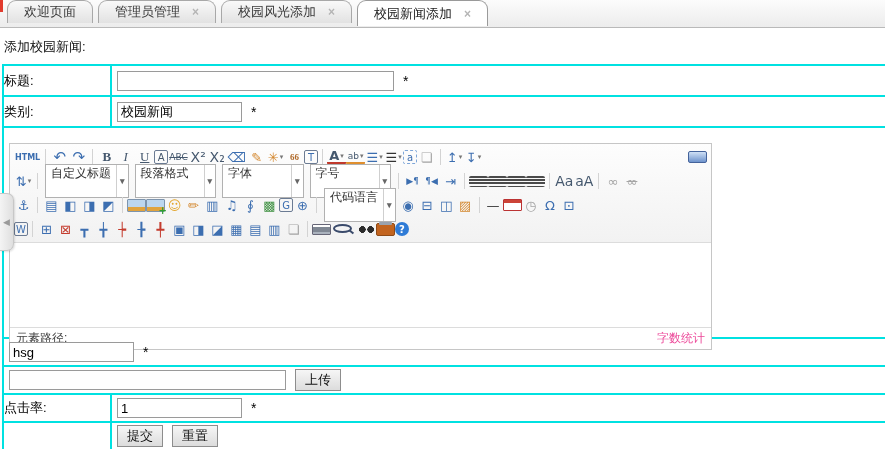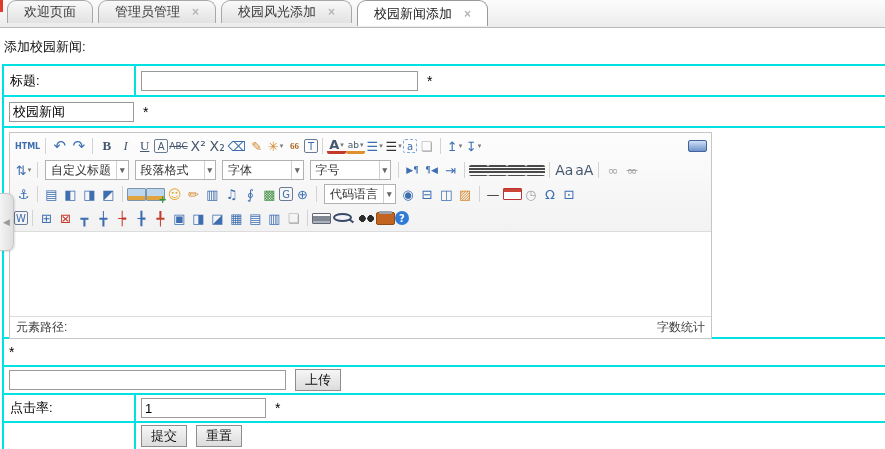--- a/index.html
+++ b/index.html
@@ -9,34 +9,34 @@
   
   .tabbar{height:28px;background:linear-gradient(#fcfcfc,#ececec);border-bottom:1px solid #b9b9b9;display:flex;align-items:flex-start;padding-left:7px}
   .tab{height:23px;padding:0 16px;margin-right:5px;background:linear-gradient(#f9f9f9,#e2e2e2);border:1px solid #a8a8a8;border-bottom:none;border-radius:9px 9px 0 0;display:flex;align-items:center;font-size:13px;color:#3a3a3a;white-space:nowrap}
   .tab.active{background:#fff;height:26px;margin-bottom:-1px;border-color:#9a9a9a;color:#222}
   .tab .x{color:#b5b5b5;font-weight:bold;font-size:12px;margin-left:12px}
   
   .heading{padding:10px 4px 8px;font-size:13px;color:#111}
   
   .ftable{margin-left:2px;border-top:2px solid #00e1e1;border-left:2px solid #00e1e1}
   .frow{display:flex;border-bottom:2px solid #00e1e1;align-items:stretch}
-  .cell-l{width:132px;border-right:2px solid #00e1e1;display:flex;align-items:center;padding-left:6px;flex:none}
+  .cell-l{width:108px;border-right:2px solid #00e1e1;display:flex;align-items:center;flex:none}
   .cell-f{flex:1;display:flex;align-items:center;padding:3px 0 3px 5px;gap:9px}
   .r-sm{height:31px}.r-xs{height:28px}
   .inp{height:20px;border:1px solid #9a9a9a;padding:1px 3px;font-size:13px;font-family:"Liberation Sans",sans-serif;background:#fff}
   .w-lg{width:277px}.w-sm{width:125px}
   .star{font-size:14px}
   .btn{height:22px;padding:0 9px;background:linear-gradient(#f6f6f6,#dcdcdc);border:1px solid #8d8d8d;font-size:13px;font-family:"Liberation Sans",sans-serif;color:#111;cursor:pointer}
   
   .editor{width:703px;border:1px solid #c6c6c6;background:#fff;margin:1px 0}
   .tbwrap{background:linear-gradient(#fdfdfd,#f2f2f2);border-bottom:1px solid #dcdcdc;padding:1px 4px}
   .tb-row{display:flex;align-items:center;height:24px}
   .tb-icon{min-width:19px;height:19px;padding:0 1px;display:inline-flex;align-items:center;justify-content:center;font-size:13px;color:#45586e;border-radius:2px;font-family:"DejaVu Sans",sans-serif;flex:none}
   .tb-sep{width:1px;height:16px;background:#d3d3d3;margin:0 4px;flex:none}
-  .tb-select{display:inline-flex;align-items:center;border:1px solid #b1b1b1;background:#fff;height:20px;margin:11px 3px;font-size:12px;color:#333;flex:none}
+  .tb-select{display:inline-flex;border:1px solid #b1b1b1;background:#fff;height:34px;margin:11px 3px;font-size:12px;color:#333;flex:none}
   .tb-select .lbl{padding:0 5px}
   .tb-select .car{border-left:1px solid #cfcfcf;padding:0 3px;color:#666;font-size:9px;align-self:stretch;display:flex;align-items:center}
   .car2{font-size:7px;color:#777;margin-left:1px}
   .c-blue{color:#3c6eb0}.c-dark{color:#333}.c-orange{color:#d4882f}.c-brown{color:#b06a2a}
   .c-red{color:#c43c2e}.c-green{color:#3f9142}.c-grey{color:#a5a5a5}.c-yellow{color:#e3a62f}
   .bold{font-weight:bold}.ital{font-style:italic}.und{text-decoration:underline}
   .strike{text-decoration:line-through}.tiny{font-size:9px}.small{font-size:14px}.big{font-size:15px}
   .serif{font-family:"Liberation Serif","DejaVu Serif",serif}
   .html{font-size:8px;font-weight:bold}
   .boxed{border:1px solid #6b7b93;min-width:14px;height:14px;font-size:10px;padding:0 1px}
@@ -53,21 +53,21 @@
   .cal{width:13px;height:12px;border:1px solid #b33;background:linear-gradient(#cc4438 0 3px,#fff 3px);border-radius:1px}
   .prn{width:14px;height:11px;background:linear-gradient(#fdfdfd 0 2px,#7f8793 2px 7px,#aab2bd 7px);border:1px solid #667;border-radius:1px}
   .mag{width:9px;height:9px;border:2px solid #3a4a6b;border-radius:50%;position:relative;margin:0 5px 2px 2px}
   .mag::after{content:"";position:absolute;width:5px;height:2px;background:#3a4a6b;right:-4px;bottom:-2px;transform:rotate(40deg)}
   .bino{width:15px;height:10px;background:radial-gradient(circle at 28% 55%,#2b2b2b 3.2px,transparent 3.5px),radial-gradient(circle at 72% 55%,#2b2b2b 3.2px,transparent 3.5px)}
   .clipb{width:10px;height:13px;background:#c2641f;border:1px solid #8f4a16;border-radius:2px;position:relative}
   .clipb::before{content:"";position:absolute;top:-2px;left:2px;right:2px;height:3px;background:#9aa2ad;border-radius:1px}
   .round-blue{background:#2f7bd6;color:#fff;border-radius:50%;width:14px;height:14px;min-width:14px;font-size:10px;font-weight:bold}
   .ed-body{height:84px;background:#fff}
   .ed-status{display:flex;justify-content:space-between;align-items:center;height:22px;border-top:1px solid #dcdcdc;padding:0 6px;font-size:12px;color:#444}
-  .wc{color:#404040}
+  .wc{color:#ec4899}
   
   .collapse{position:absolute;left:0;top:193px;width:14px;height:58px;background:linear-gradient(90deg,#f4f4f4,#dfdfdf);border:1px solid #c7c7c7;border-left:none;border-radius:0 7px 7px 0;display:flex;align-items:center;justify-content:center;color:#9a9a9a;font-size:9px;box-shadow:1px 1px 2px rgba(0,0,0,.12)}
 </style>
 </head>
 <body>
 
 <div class="red-mark"></div>
 
 <div class="tabbar">
     <div class="tab">
@@ -93,28 +93,29 @@
 
   <div class="frow r-sm">
     <div class="cell-l">标题:</div>
     <div class="cell-f">
       <input class="inp w-lg" value="" style="">
       <span class="star">*</span>
     </div>
   </div>
 
   <div class="frow r-sm">
+    <div class="cell-l">类别:</div>
     <div class="cell-f">
       <input class="inp w-sm" value="校园新闻" style="">
       <span class="star">*</span>
     </div>
   </div>
 
   <div class="frow" style="height:211px">
-    <div class="cell-f" style="align-items:flex-start;padding-top:3px">
+    <div class="cell-f" style="align-items:flex-start;padding-top:14px">
       <div class="editor">
         <div class="tbwrap">
           <div class="tb-row">
               <span class="tb-icon html c-blue">HTML</span>
               <i class="tb-sep"></i>
               <span class="tb-icon c-blue big">↶</span>
               <span class="tb-icon c-blue big">↷</span>
               <i class="tb-sep"></i>
               <span class="tb-icon serif bold">B</span>
               <span class="tb-icon serif ital">I</span>
@@ -238,20 +239,21 @@
         <div class="ed-status">
           <span>元素路径:</span>
           <span class="wc">字数统计</span>
         </div>
       </div>
     </div>
   </div>
 
   <div class="frow r-xs">
     <div class="cell-f">
+      <input class="inp w-sm" value="hsg" style="">
       <span class="star">*</span>
     </div>
   </div>
 
   <div class="frow r-xs">
     <div class="cell-f">
       <input class="inp w-lg" value="" style="">
       <button class="btn">上传</button>
     </div>
   </div>

